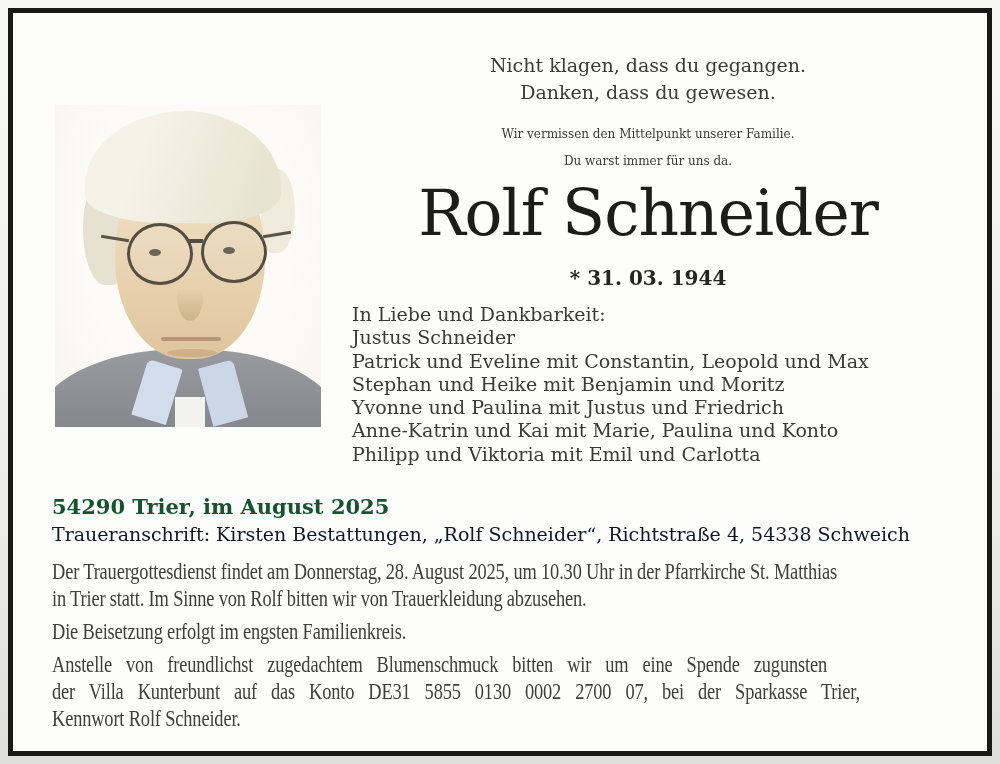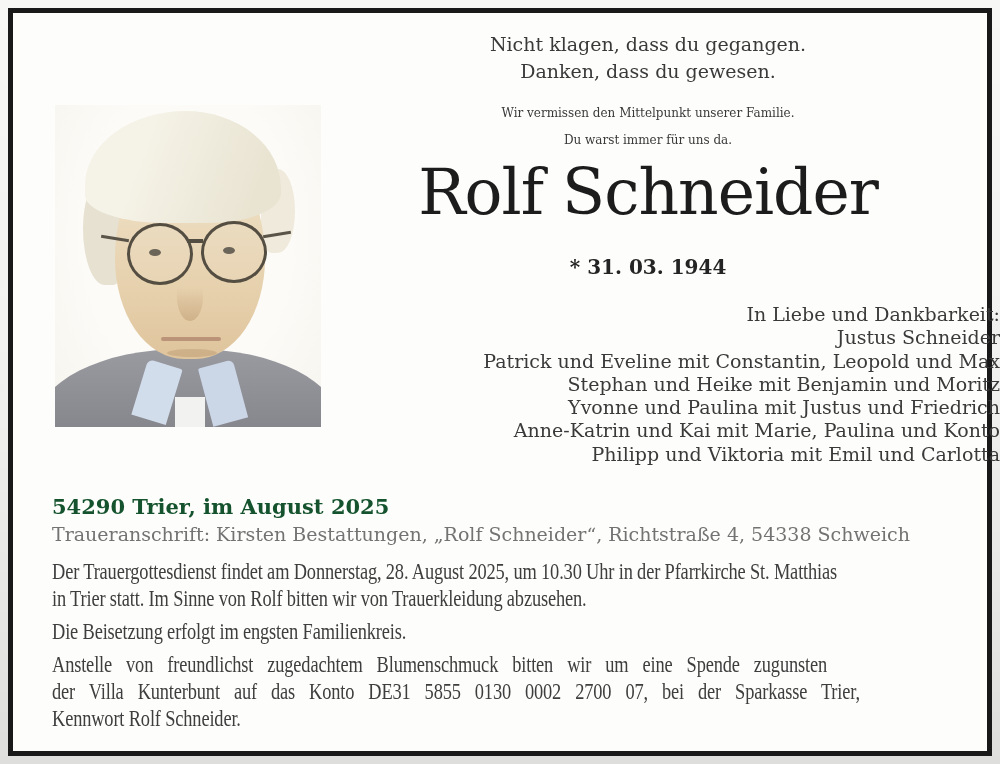--- a/index.html
+++ b/index.html
@@ -6,41 +6,41 @@
   body{
     width:1000px;height:764px;position:relative;overflow:hidden;
     background:linear-gradient(180deg,#f7f7f5 0%,#efefed 55%,#dededc 100%);
     font-family:"DejaVu Serif",serif;
   }
   .frame{
     position:absolute;left:8px;top:8px;right:8px;bottom:8px;
     border:5px solid #191919;background:#fdfdfb;
   }
   
-  .cblock{position:absolute;left:330px;width:610px;text-align:center;color:#3a3a3a;}
+  .cblock{position:absolute;left:330px;width:610px;text-align:center;color:#3a3a3a;margin-top:21px;}
   .verse{top:18px;font-size:19px;line-height:27px;}
   .tribute{top:87px;font-size:12px;line-height:27px;}
   .name{
     top:146px;font-size:63px;line-height:68px;font-weight:normal;
     color:#1c1c1c;letter-spacing:-1px;
   }
   .dates{
-    top:241px;display:flex;justify-content:center;gap:20px;
+    top:231px;display:flex;justify-content:center;gap:20px;
     font-size:20px;font-weight:bold;color:#242424;line-height:26px;
   }
   .dates .sym{display:inline-block;margin-right:7px;}
   
   .family{
     position:absolute;left:339px;top:290px;width:620px;
-    font-size:19px;line-height:23.3px;color:#3a3a3a;text-align:right;margin-left:28px;
+    font-size:19px;line-height:23.3px;color:#3a3a3a;text-align:left;
   }
   
   .fblock{position:absolute;left:39px;color:#3a3a3a;}
   .city{top:481px;font-size:21px;font-weight:bold;color:#14532d;line-height:25px;}
-  .mourning{top:509px;font-size:19px;line-height:25px;color:#737373;}
+  .mourning{top:509px;font-size:19px;line-height:25px;color:#0f172a;}
   .cond{
     font-family:"Liberation Serif",serif;font-size:23px;color:#3e3e3e;
     transform:scaleX(0.8);transform-origin:left top;width:1200px;
     letter-spacing:-0.2px;
   }
   .cond .ln{white-space:nowrap;}
   .service{top:546px;line-height:26.5px;}
   .burial{top:606px;line-height:26px;}
   .donation{top:638px;line-height:27px;}
   .jw{word-spacing:12px;}

